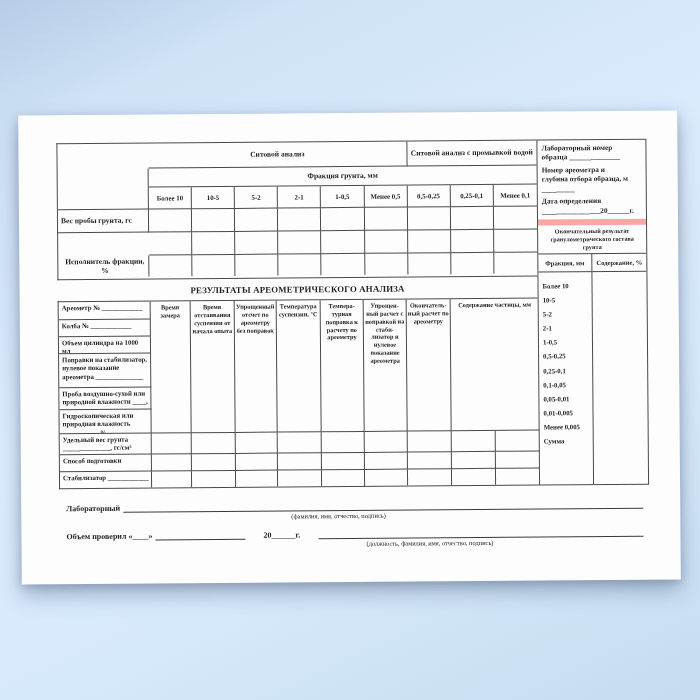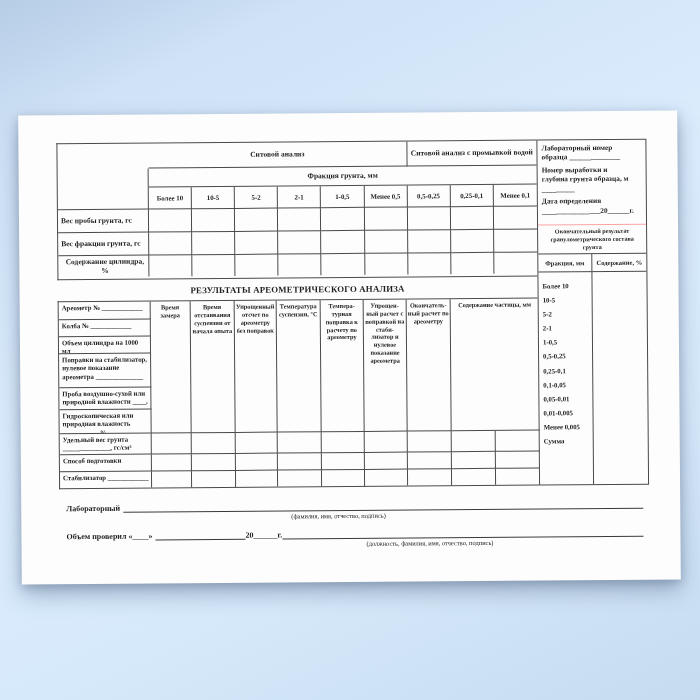--- a/index.html
+++ b/index.html
@@ -31,38 +31,38 @@
       grid-template-columns:92px 40px 44px 42px 44px 43px 43px 44px 44px 44px;
       grid-template-rows:18px 17px 17px 34px 22px 24px 21px 17px 1fr;
       border:1px solid #4a4a4a;border-right:none;}
   .bl{box-sizing:border-box;border-right:1px solid #4a4a4a;border-bottom:1px solid #4a4a4a;
       font-size:6.8px;line-height:1.22;padding:2px 2px 0 3px;overflow:hidden;}
   .bh{box-sizing:border-box;border-right:1px solid #4a4a4a;border-bottom:1px solid #4a4a4a;
       font-size:6.3px;line-height:1.25;padding:2px 1px 0 1px;text-align:center;overflow:hidden;}
   .bc{box-sizing:border-box;border-right:1px solid #4a4a4a;border-bottom:1px solid #4a4a4a;}
   
   .side{width:110px;box-sizing:border-box;border:1px solid #4a4a4a;display:flex;flex-direction:column;}
-  .s1{height:85px;box-sizing:border-box;border-bottom:1px solid #fca5a5;padding:3px 16px 0 4px;font-size:7.3px;overflow:hidden;}
+  .s1{height:85px;box-sizing:border-box;border-bottom:6px solid #fca5a5;padding:3px 16px 0 4px;font-size:7.3px;overflow:hidden;}
   .sp{margin:0 0 3px 0;line-height:1.3;}
   .s2{height:29px;box-sizing:border-box;border-bottom:1px solid #4a4a4a;display:flex;align-items:center;
       justify-content:center;text-align:center;font-size:6.2px;line-height:1.25;padding:0 3px;}
   .s3{height:18px;box-sizing:border-box;border-bottom:1px solid #4a4a4a;display:grid;grid-template-columns:54px 1fr;font-size:6.5px;}
   .s3 div{display:flex;align-items:center;justify-content:center;box-sizing:border-box;}
   .s4{flex:1;display:grid;grid-template-columns:54px 1fr;font-size:6.8px;}
   .s4 .list{box-sizing:border-box;border-right:1px solid #4a4a4a;padding:7px 0 0 4px;}
   .s4 .list div{line-height:14.1px;white-space:nowrap;}
   .s3 div:first-child{border-right:1px solid #4a4a4a;}
   
   .footer{position:absolute;left:45px;right:37px;top:388px;font-size:8px;font-weight:bold;color:#1e1e1e;}
   .frow{display:flex;align-items:flex-end;}
   .rule{border-bottom:1px solid #3a3a3a;height:9px;}
   .grow{flex:1;}
   .seg{flex:0 0 90px;}
   .cap{font-size:6.4px;font-weight:normal;margin-top:1px;}
-  .yr{margin:0 0;}
+  .yr{margin:0 18px;}
 </style>
 </head>
 <body>
 
 <div class="paper">
 
   <div class="form">
 
     <div class="main">
 
@@ -85,32 +85,31 @@
         <i class="c" style="grid-column:2;grid-row:4"></i>
         <i class="c" style="grid-column:3;grid-row:4"></i>
         <i class="c" style="grid-column:4;grid-row:4"></i>
         <i class="c" style="grid-column:5;grid-row:4"></i>
         <i class="c" style="grid-column:6;grid-row:4"></i>
         <i class="c" style="grid-column:7;grid-row:4"></i>
         <i class="c" style="grid-column:8;grid-row:4"></i>
         <i class="c" style="grid-column:9;grid-row:4"></i>
         <i class="c nr" style="grid-column:10;grid-row:4"></i>
 
-        <div class="c left" style="grid-column:1;grid-row:5">Вес фракции грунта, гс</div>
         <i class="c" style="grid-column:2;grid-row:5"></i>
         <i class="c" style="grid-column:3;grid-row:5"></i>
         <i class="c" style="grid-column:4;grid-row:5"></i>
         <i class="c" style="grid-column:5;grid-row:5"></i>
         <i class="c" style="grid-column:6;grid-row:5"></i>
         <i class="c" style="grid-column:7;grid-row:5"></i>
         <i class="c" style="grid-column:8;grid-row:5"></i>
         <i class="c" style="grid-column:9;grid-row:5"></i>
         <i class="c nr" style="grid-column:10;grid-row:5"></i>
 
-        <div class="c left nb" style="grid-column:1;grid-row:6">Содержание цилиндра, %</div>
+        <div class="c left nb" style="grid-column:1;grid-row:6">Исполнитель фракции, %</div>
         <i class="c nb" style="grid-column:2;grid-row:6"></i>
         <i class="c nb" style="grid-column:3;grid-row:6"></i>
         <i class="c nb" style="grid-column:4;grid-row:6"></i>
         <i class="c nb" style="grid-column:5;grid-row:6"></i>
         <i class="c nb" style="grid-column:6;grid-row:6"></i>
         <i class="c nb" style="grid-column:7;grid-row:6"></i>
         <i class="c nb" style="grid-column:8;grid-row:6"></i>
         <i class="c nb" style="grid-column:9;grid-row:6"></i>
         <i class="c nb nr" style="grid-column:10;grid-row:6"></i>
       </div>
@@ -165,21 +164,21 @@
         <i class="bc nb" style="grid-column:7;grid-row:9"></i>
         <i class="bc nb" style="grid-column:8;grid-row:9"></i>
         <i class="bc nb" style="grid-column:9;grid-row:9"></i>
         <i class="bc nb nr" style="grid-column:10;grid-row:9"></i>
       </div>
     </div>
 
     <div class="side">
       <div class="s1">
         <p class="sp">Лабораторный номер образца ______________</p>
-        <p class="sp">Номер выработки и глубина грунта образца, м _________</p>
+        <p class="sp">Номер ареометра и глубина отбора образца, м _________</p>
         <p class="sp" style="margin-bottom:0">Дата определения</p>
         <p class="sp" style="margin-bottom:0">________________20______г.</p>
       </div>
       <div class="s2">Окончательный результат гранулометрического состава грунта</div>
       <div class="s3">
         <div>Фракция, мм</div>
         <div>Содержание, %</div>
       </div>
       <div class="s4">
         <div class="list">

